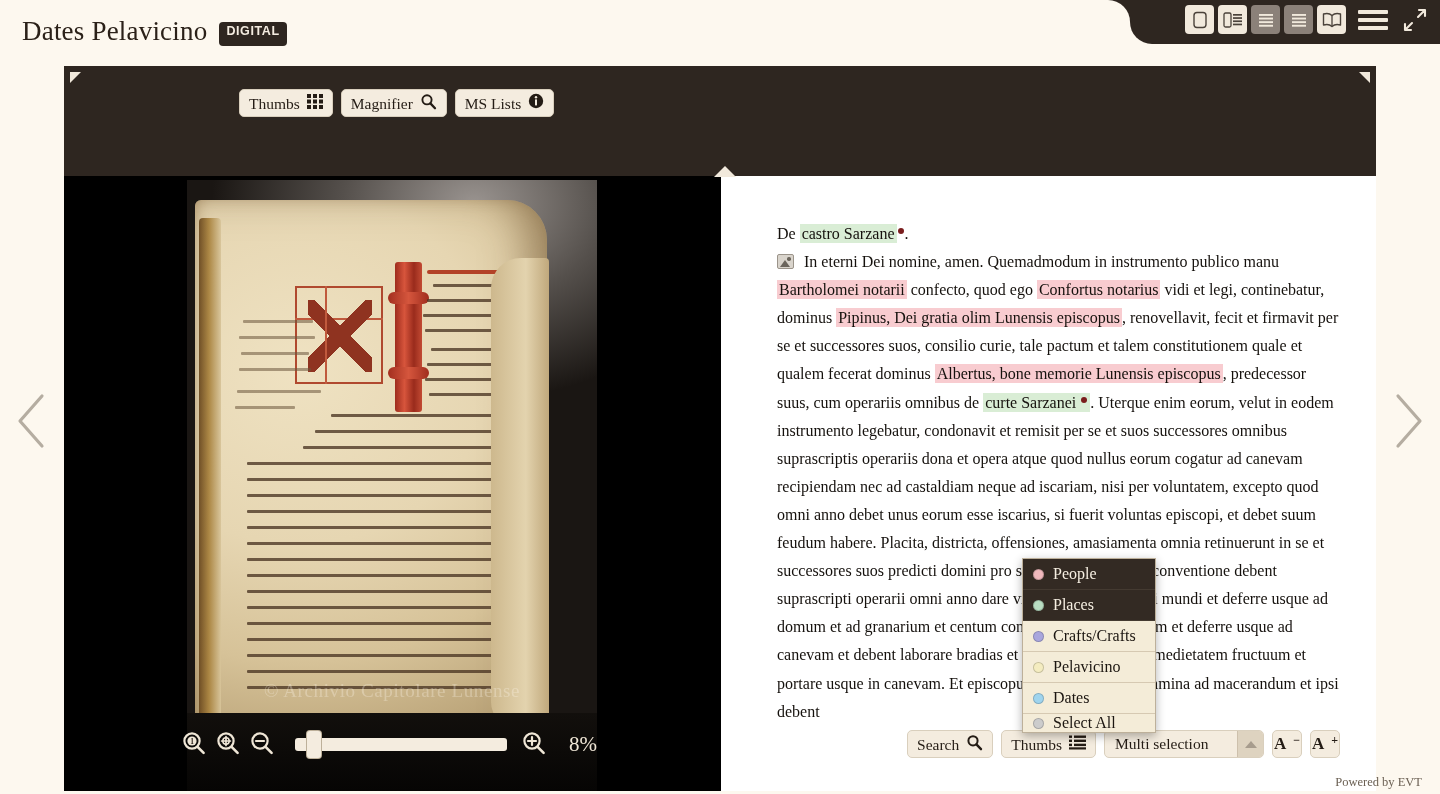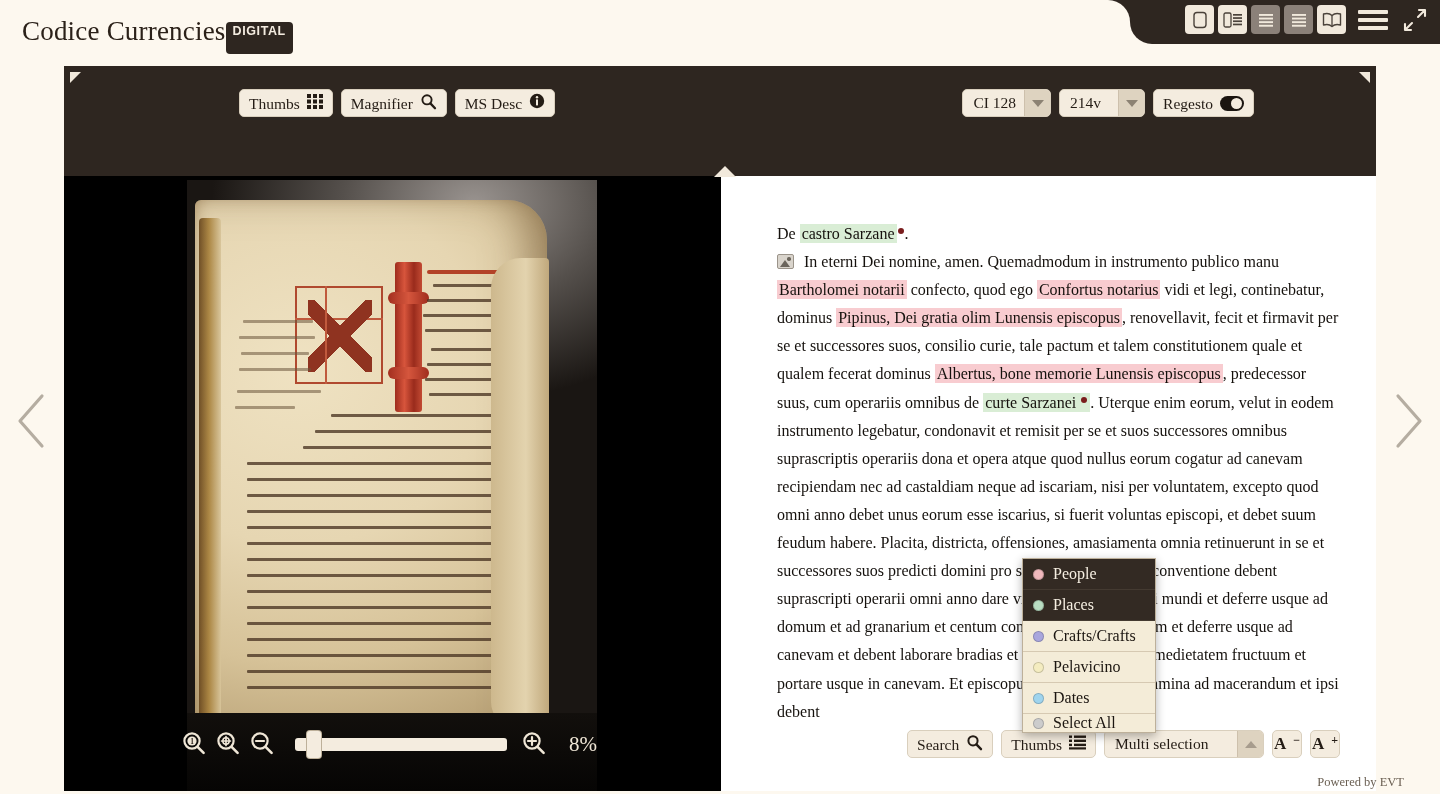--- a/index.html
+++ b/index.html
@@ -15,24 +15,24 @@
   .header {
     position: absolute; left: 0; top: 0; width: 1440px; height: 58px;
     background: #fdf8ef;
   }
   .brand {
     position: absolute; left: 22px; top: 16px;
     font-size: 27px; color: #2b2119; letter-spacing: .2px;
     white-space: nowrap;
   }
   .brand-badge {
-    display: inline-block; vertical-align: 5px; margin-left: 0;
+    display: inline-block; vertical-align: 5px; margin-left: 12px;
     background: #2e2620; color: #f4ece0;
     font-size: 12.5px; font-weight: bold; letter-spacing: .6px;
-    padding: 2px 7px 16px; border-radius: 4px;
+    padding: 2px 7px 8px; border-radius: 4px;
     font-family: "Liberation Sans", sans-serif;
   }
   .header-bar {
     position: absolute; right: 0; top: 0; height: 44px; width: 310px;
     background: #2e2620;
     border-bottom-left-radius: 22px;
   }
   .header-bar::before {
     content: ""; position: absolute; left: -22px; top: 0;
     width: 22px; height: 22px; background: #2e2620;
@@ -221,30 +221,30 @@
 
   .msel { width:160px; }
   .msel .sv { flex:1; padding-left:10px; }
 
   
   .nav { position:absolute; top:390px; cursor:pointer; }
   .nav svg { display:block; }
   .nav.prev { left:12px; }
   .nav.next { right:12px; }
 
-  .powered { position:absolute; right:36px; bottom:4px; font-size:12.5px; color:#6a5f52; }
+  .powered { position:absolute; right:18px; bottom:4px; font-size:12.5px; color:#6a5f52; }
 </style>
 </head>
 <body>
 
 <div id="app">
 
   <div class="header">
     <div class="brand">
-      <span>Codice Currencies</span><span class="brand-badge">DIGITAL</span>
+      <span>Dates Pelavicino</span><span class="brand-badge">DIGITAL</span>
     </div>
 
     <div class="header-bar"></div>
     <div class="hb-icons">
       <div class="vicon active">
         <svg width="20" height="20" viewBox="0 0 20 20">
             <rect x="4" y="2.5" width="12" height="15" rx="3" fill="none" stroke="#4a423a" stroke-width="1.4"></rect>
           </svg>
       </div>
       <div class="vicon active">
@@ -336,51 +336,31 @@
         <div class="btn">
           <span class="lbl">Magnifier</span>
           <span>
             <svg width="17" height="17" viewBox="0 0 17 17">
                 <circle cx="7" cy="6.8" r="4.6" fill="none" stroke="#241c15" stroke-width="1.9"></circle>
                 <path d="M10.4 10.4L15 15.2" stroke="#241c15" stroke-width="2.3" stroke-linecap="round"></path>
               </svg>
           </span>
         </div>
         <div class="btn">
-          <span class="lbl">MS Desc</span>
+          <span class="lbl">MS Lists</span>
           <span>
             <svg width="16" height="16" viewBox="0 0 16 16">
                 <circle cx="8" cy="8" r="7.2" fill="#241c15"></circle>
                 <rect x="7" y="6.4" width="2" height="6" fill="#f4ecdf"></rect>
                 <circle cx="8" cy="4.2" r="1.2" fill="#f4ecdf"></circle>
               </svg>
           </span>
         </div>
       </div>
 
-      <div class="tb-right">
-        <div class="select">
-          <span class="sv">CI 128</span>
-          <span class="arrow">
-              <i class="caret-d"></i>
-            </span>
-        </div>
-        <div class="select">
-          <span class="sv">214v</span>
-          <span class="arrow">
-              <i class="caret-d"></i>
-            </span>
-        </div>
-        <div class="btn">
-          <span class="lbl">Regesto</span>
-          <span class="toggle">
-              <i></i>
-            </span>
-        </div>
-      </div>
     </div>
 
     <div class="collapse-arrow"></div>
 
     <div class="panes">
 
       <div class="pane-img">
         <div class="photo">
           <div class="ph-bg"></div>
           <div class="ph-page">
@@ -423,20 +403,21 @@
             <div class="ms-marg" style="left:44px;top:136px;width:76px;height:2.5px;"></div>
             <div class="ms-marg" style="left:46px;top:152px;width:68px;height:2.5px;"></div>
             <div class="ms-marg" style="left:44px;top:168px;width:72px;height:2.5px;"></div>
             <div class="ms-marg" style="left:42px;top:190px;width:84px;height:2.5px;"></div>
             <div class="ms-marg" style="left:40px;top:206px;width:60px;height:2.5px;"></div>
 
             <div class="ph-right"></div>
           </div>
           <div class="ph-shelf"></div>
           <div class="ph-base"></div>
+          <div class="watermark">© Archivio Capitolare Lunense</div>
         </div>
       </div>
 
       <div class="pane-txt">
         <div class="txt-inner">
           <p>
             <span>De </span><span class="hl-place">castro Sarzane</span><span class="dot"></span><span>.</span>
           </p>
           <p>
             <span class="img-ico"></span><span id="para-slot">  In eterni Dei nomine, amen. Quemadmodum in instrumento publico manu <span class="hl-person">Bartholomei notarii</span> confecto, quod ego <span class="hl-person">Confortus notarius</span> vidi et legi, continebatur, dominus <span class="hl-person">Pipinus, Dei gratia olim Lunensis episcopus</span>, renovellavit, fecit et firmavit per se et successores suos, consilio curie, tale pactum et talem constitutionem quale et qualem fecerat dominus <span class="hl-person">Albertus, bone memorie Lunensis episcopus</span>, predecessor suus, cum operariis omnibus de <span class="hl-place">curte Sarzanei <span class="dot"></span></span>. Uterque enim eorum, velut in eodem instrumento legebatur, condonavit et remisit per se et suos successores omnibus suprascriptis operariis dona et opera atque quod nullus eorum cogatur ad canevam recipiendam nec ad castaldiam neque ad iscariam, nisi per voluntatem, excepto quod omni anno debet unus eorum esse iscarius, si fuerit voluntas episcopi, et debet suum feudum habere. Placita, districta, offensiones, amasiamenta omnia retinuerunt in se et successores suos predicti domini pro suprascripto pacto et conventione debent suprascripti operarii omni anno dare viginti modia frumenti mundi et deferre usque ad domum et ad granarium et centum congia vini ad palmentum et deferre usque ad canevam et debent laborare bradias et cafadium et reddere medietatem fructuum et portare usque in canevam. Et episcopus debet eis dare lignamina ad macerandum et ipsi debent</span>

